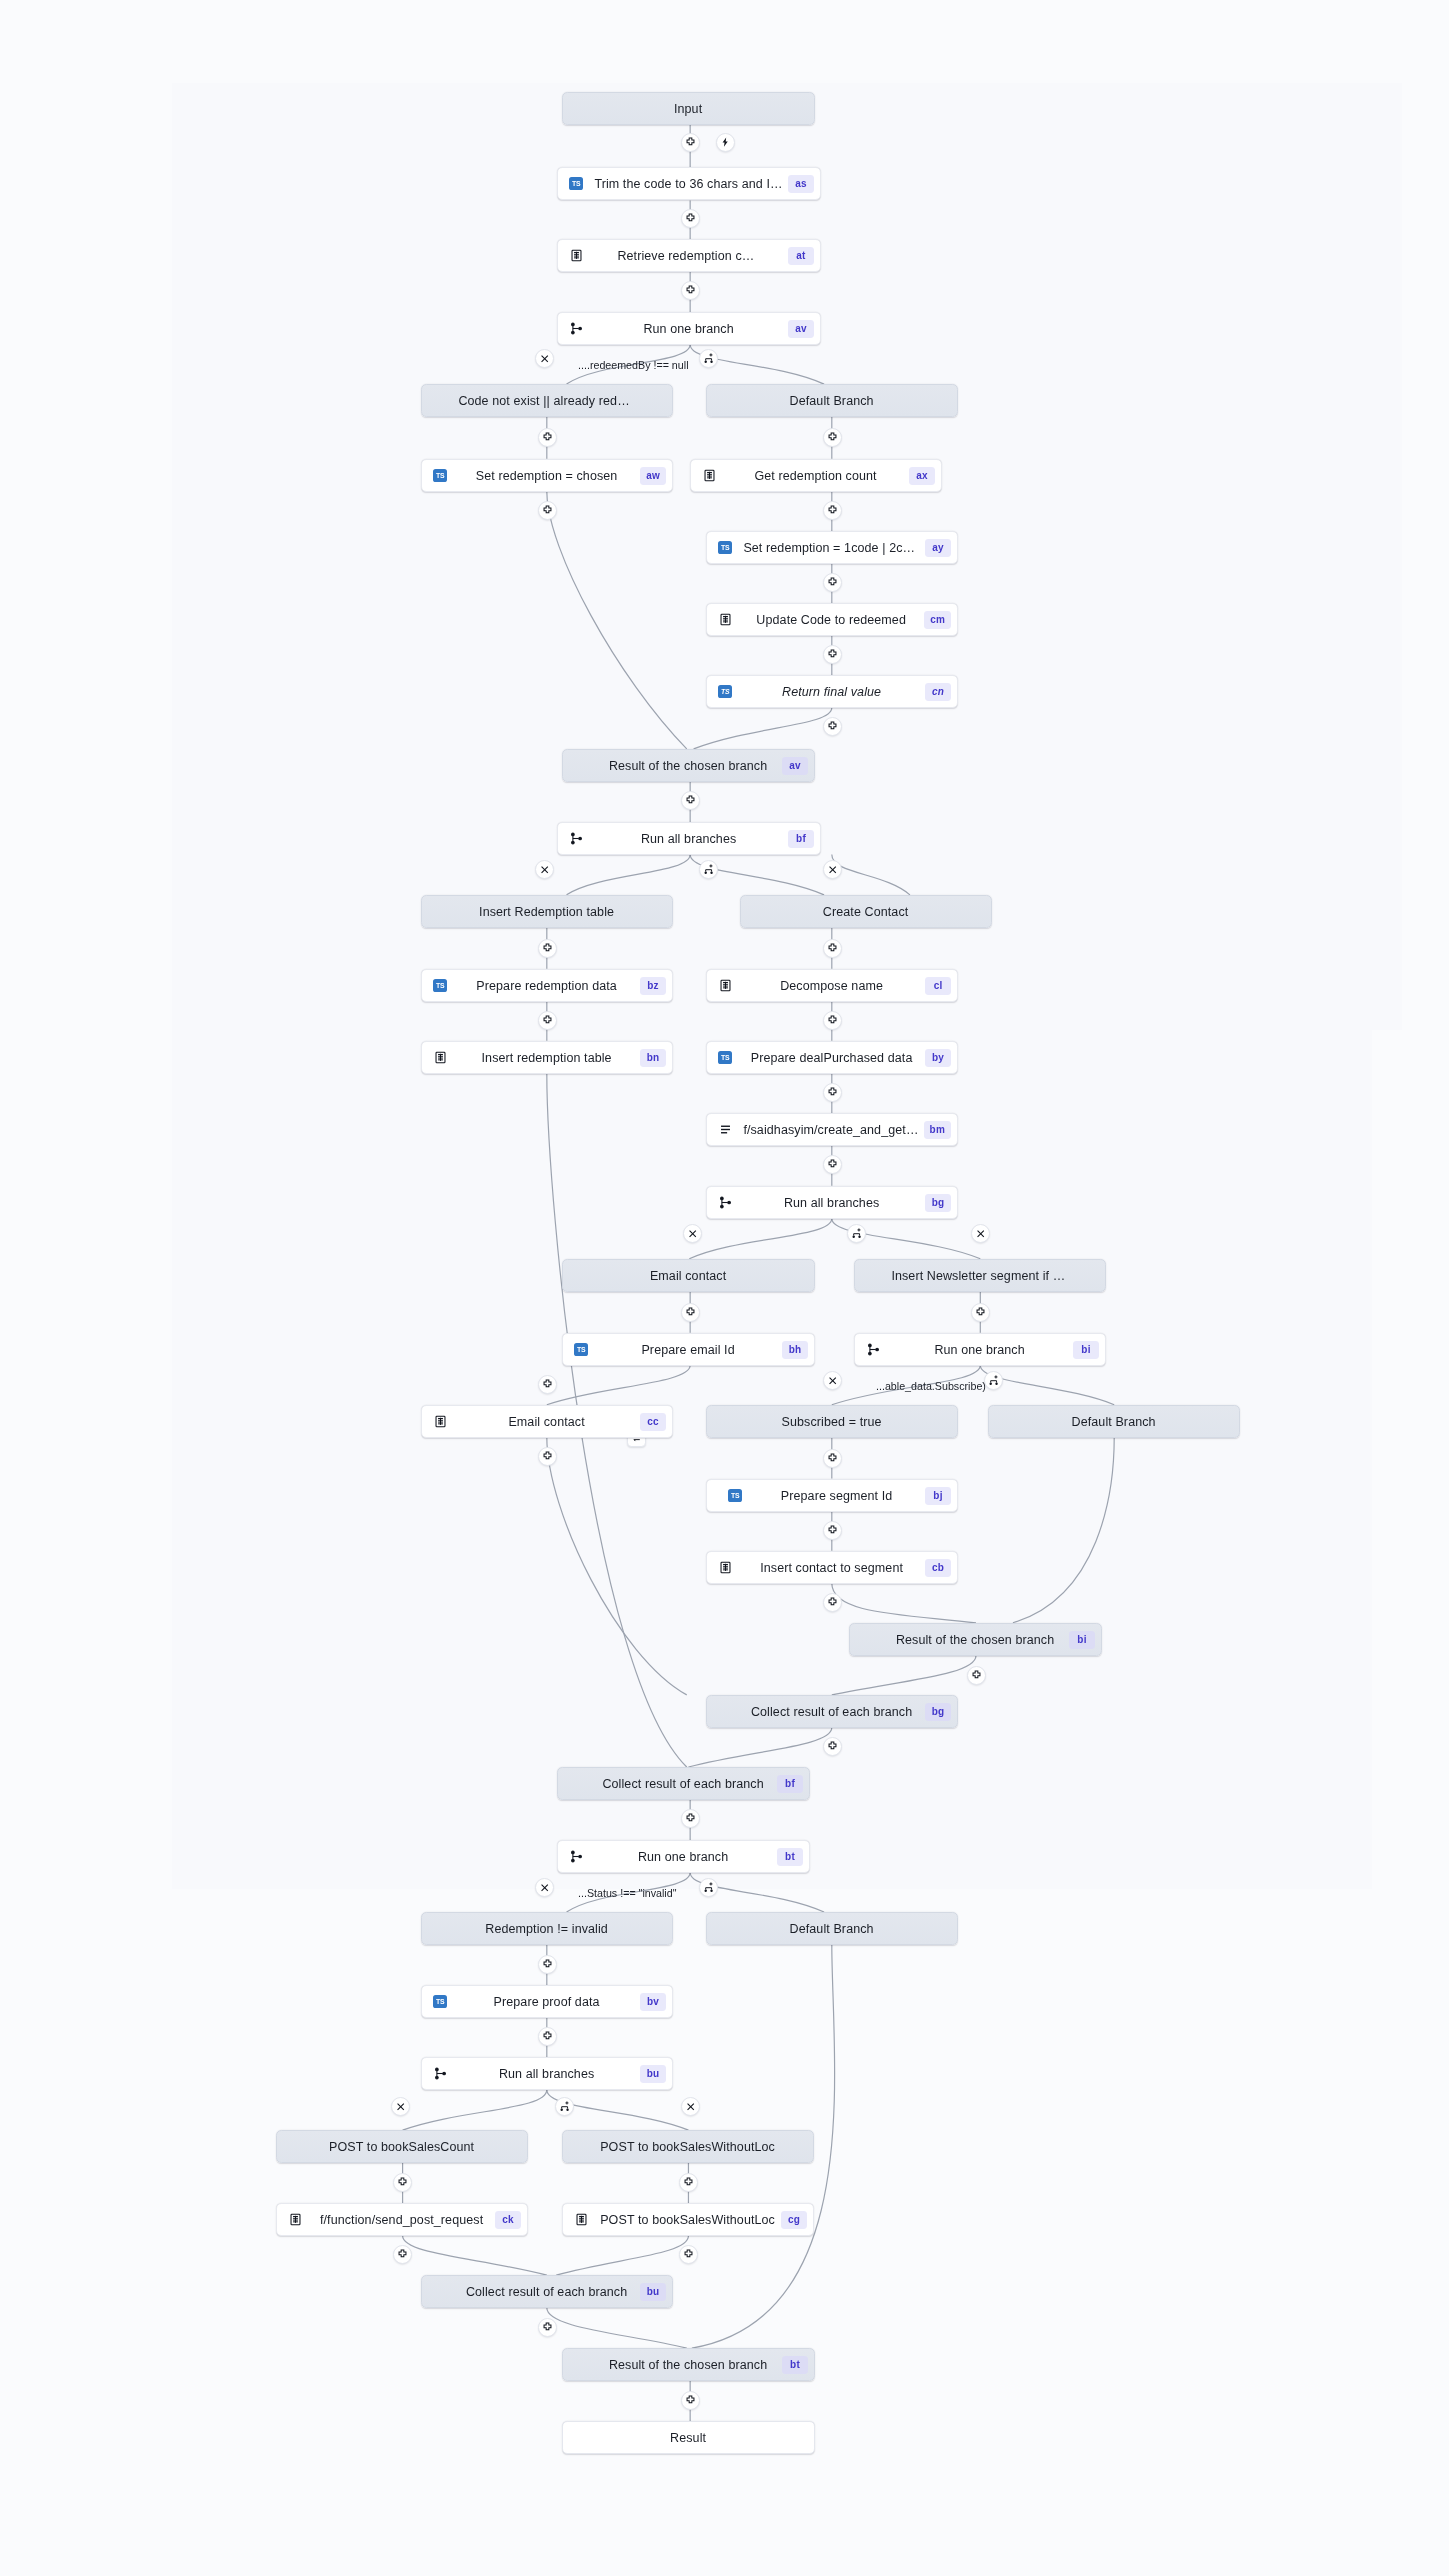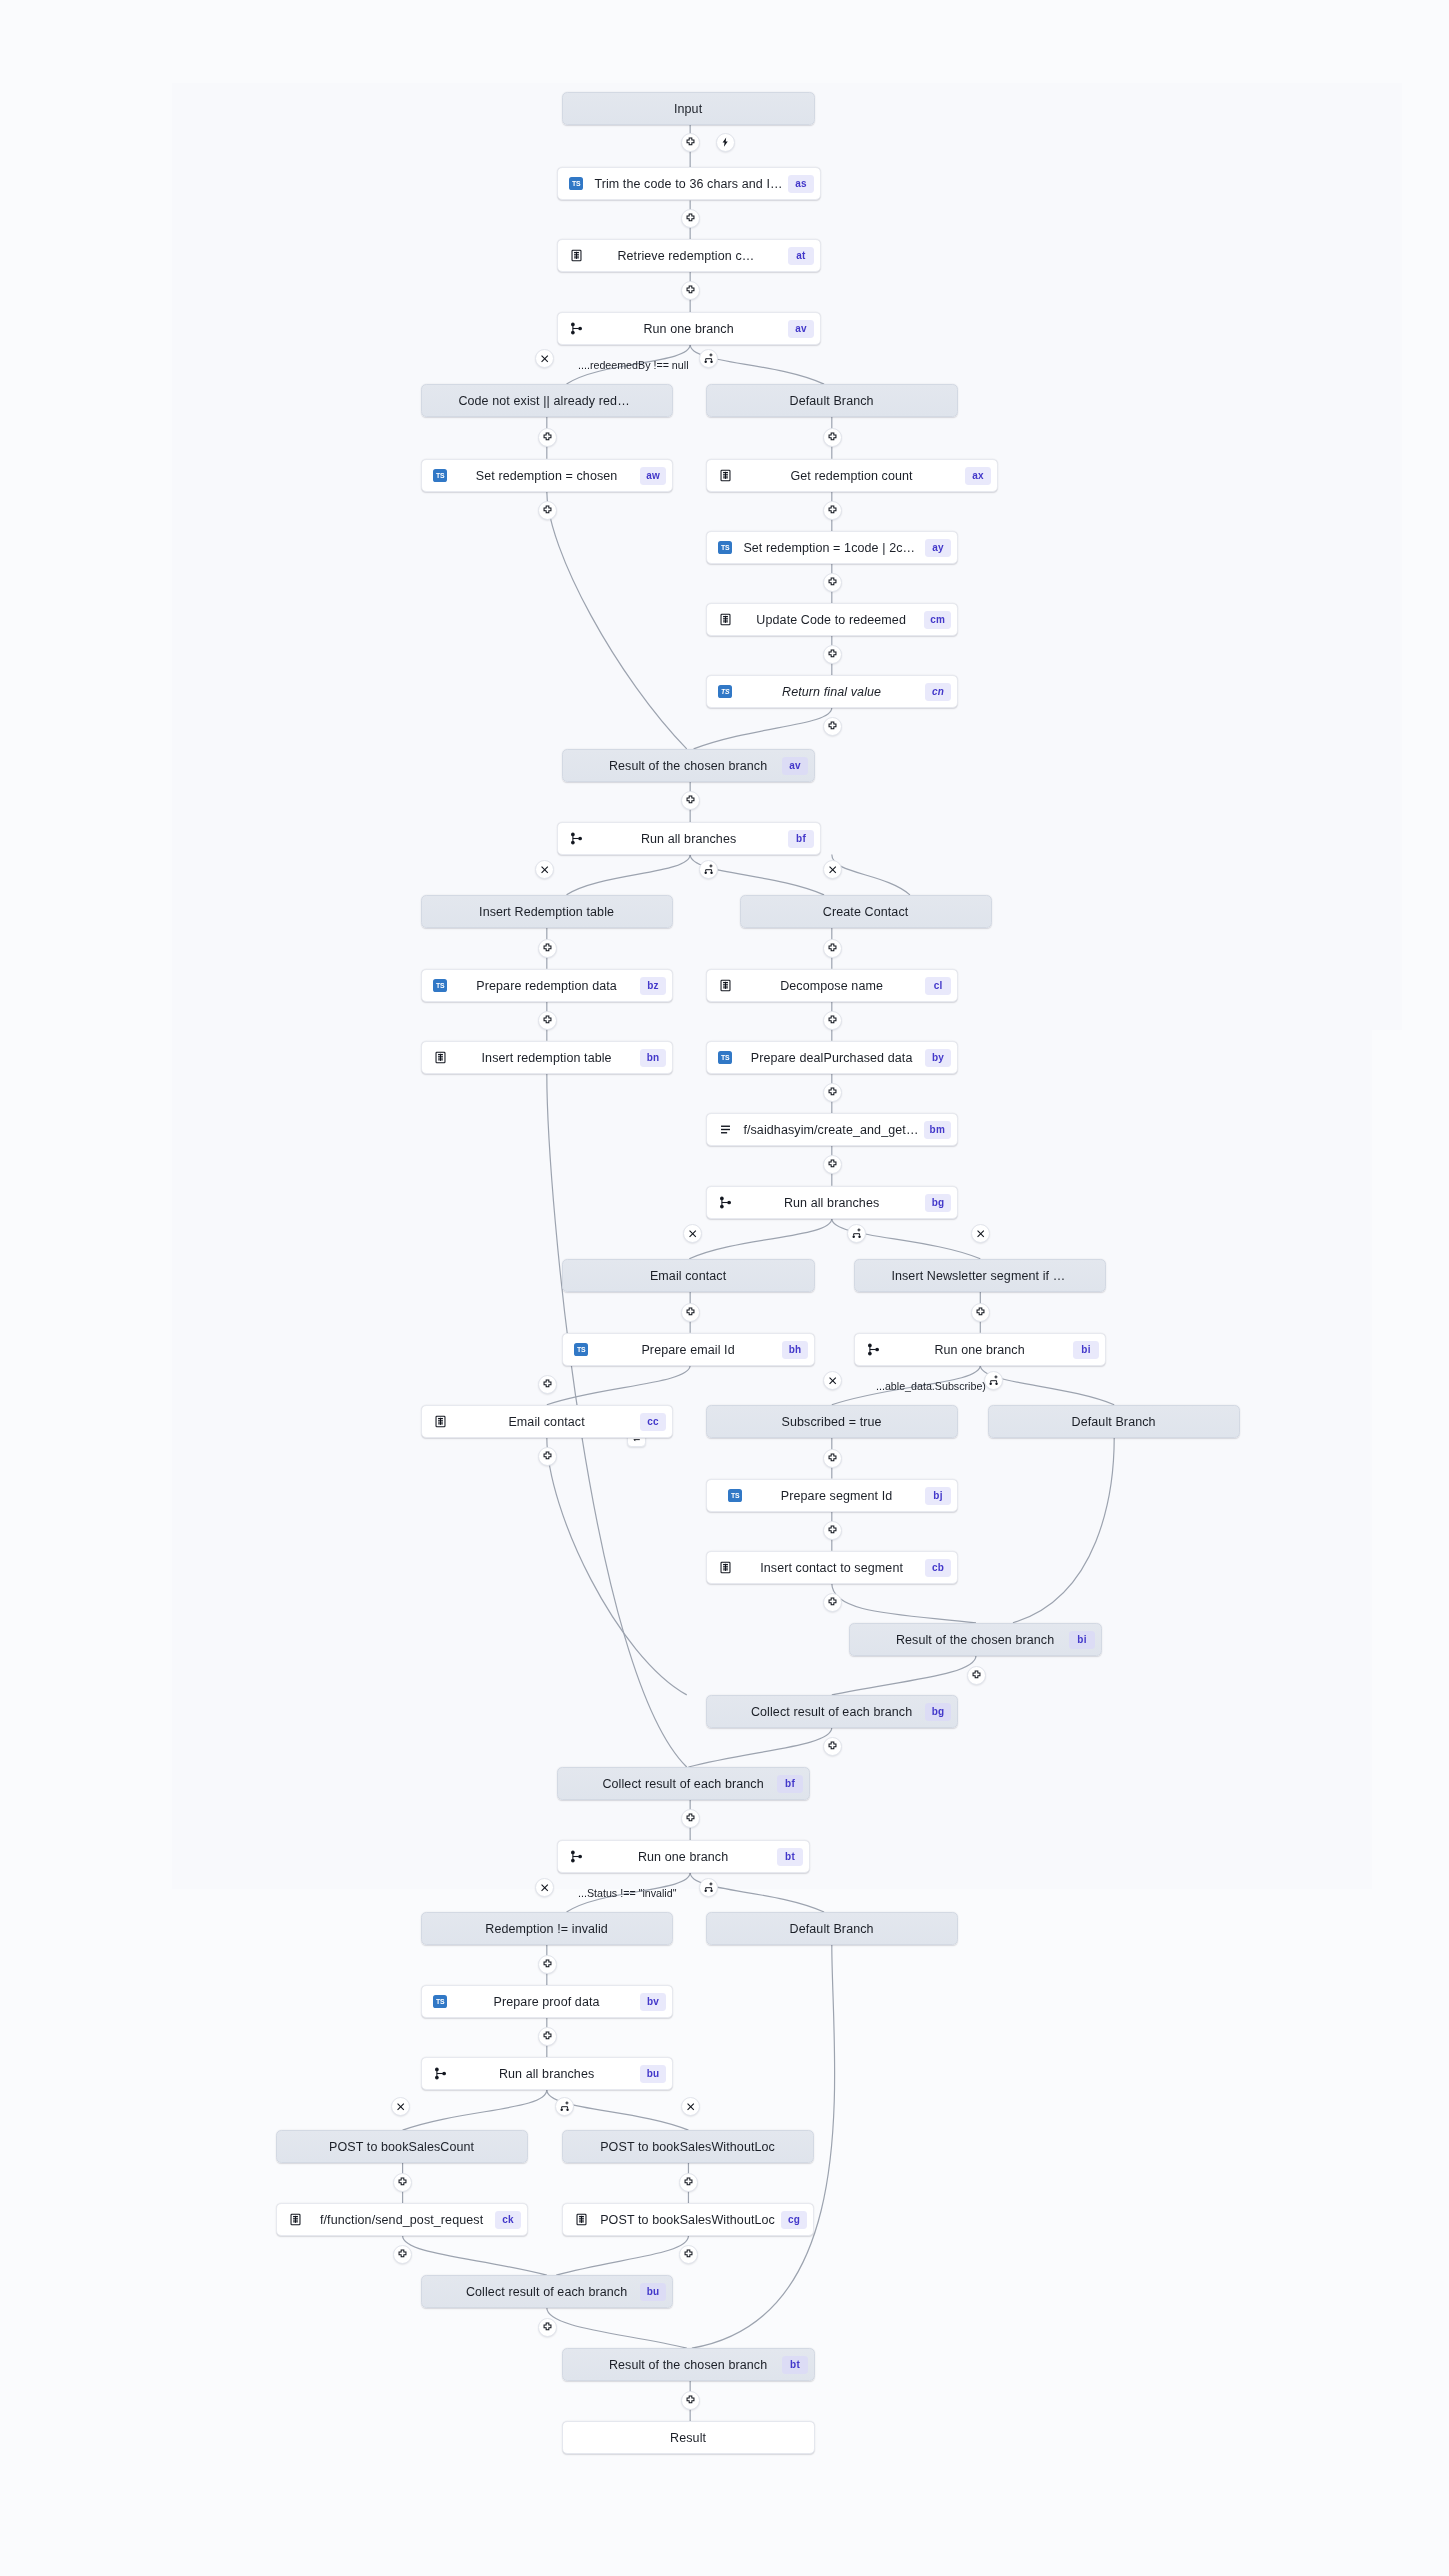--- a/index.html
+++ b/index.html
@@ -200,21 +200,21 @@
         <div class="lbl">Default Branch</div>
         <div class="badge" style="visibility: hidden;"></div>
       </div>
       <div class="node step" style="left: 421px; top: 459px; width: 252px;">
         <div class="ico">
           <span class="ico-ts">TS</span>
         </div>
         <div class="lbl">Set redemption = chosen</div>
         <div class="badge">aw</div>
       </div>
-      <div class="node step" style="left: 706px; top: 459px; width: 292px;">
+      <div class="node step" style="left: 690px; top: 459px; width: 252px;">
         <div class="ico">
           <svg class="ico-svg" viewBox="0 0 16 16" fill="none" stroke-width="1.3">
             <rect x="2.5" y="1.5" width="11" height="13" rx="1"></rect>
             <line x1="5" y1="4.3" x2="11" y2="4.3"></line>
             <line x1="5" y1="6.5" x2="11" y2="6.5"></line>
             <line x1="5" y1="8.7" x2="11" y2="8.7"></line>
             <line x1="5" y1="10.9" x2="11" y2="10.9"></line>
             <line x1="8" y1="3.4" x2="8" y2="12.2"></line>
           </svg>
         </div>

